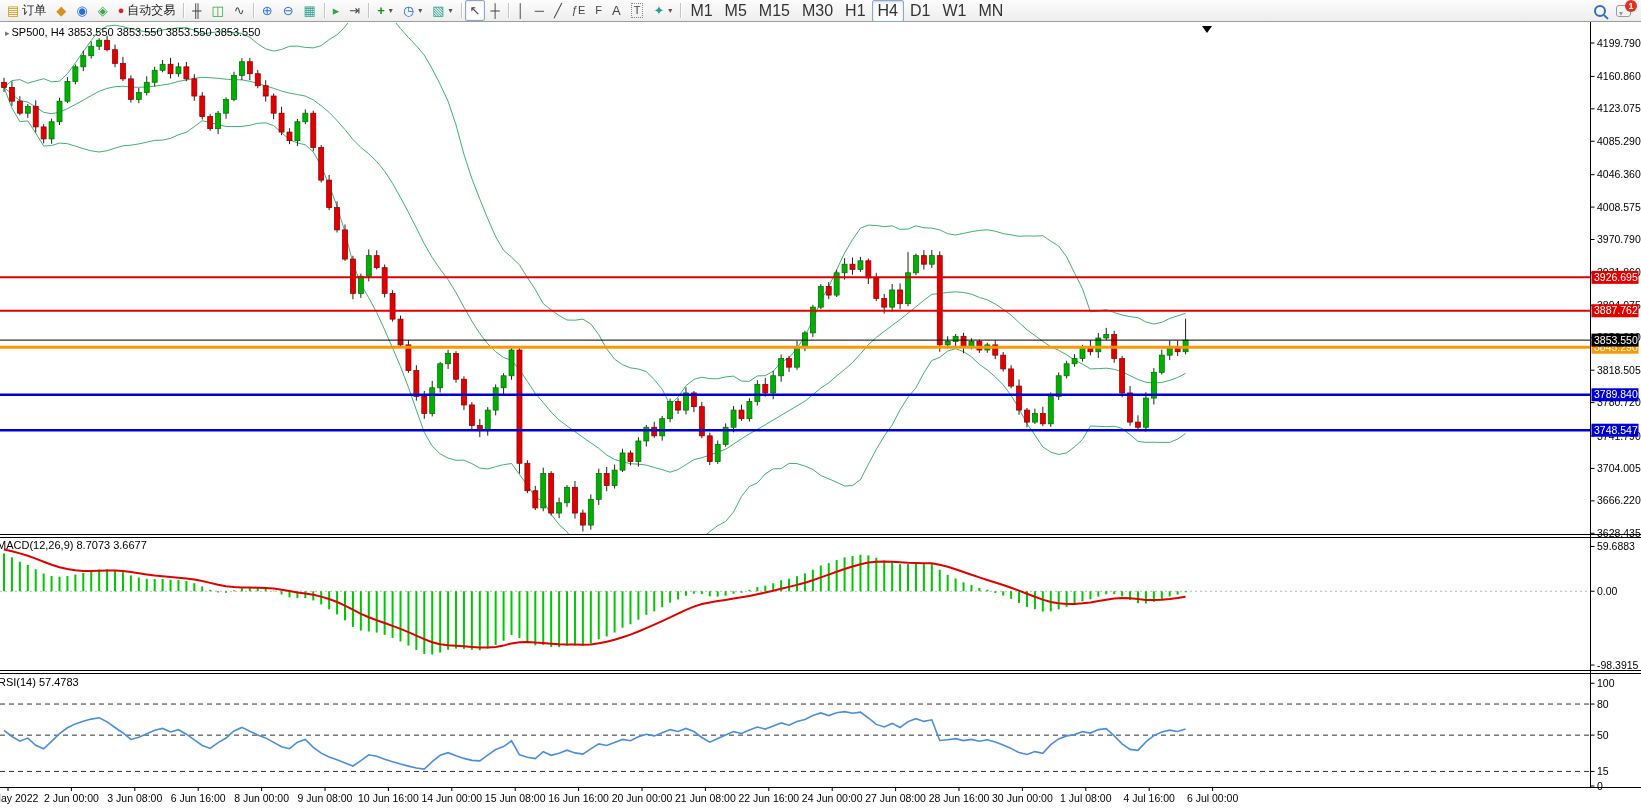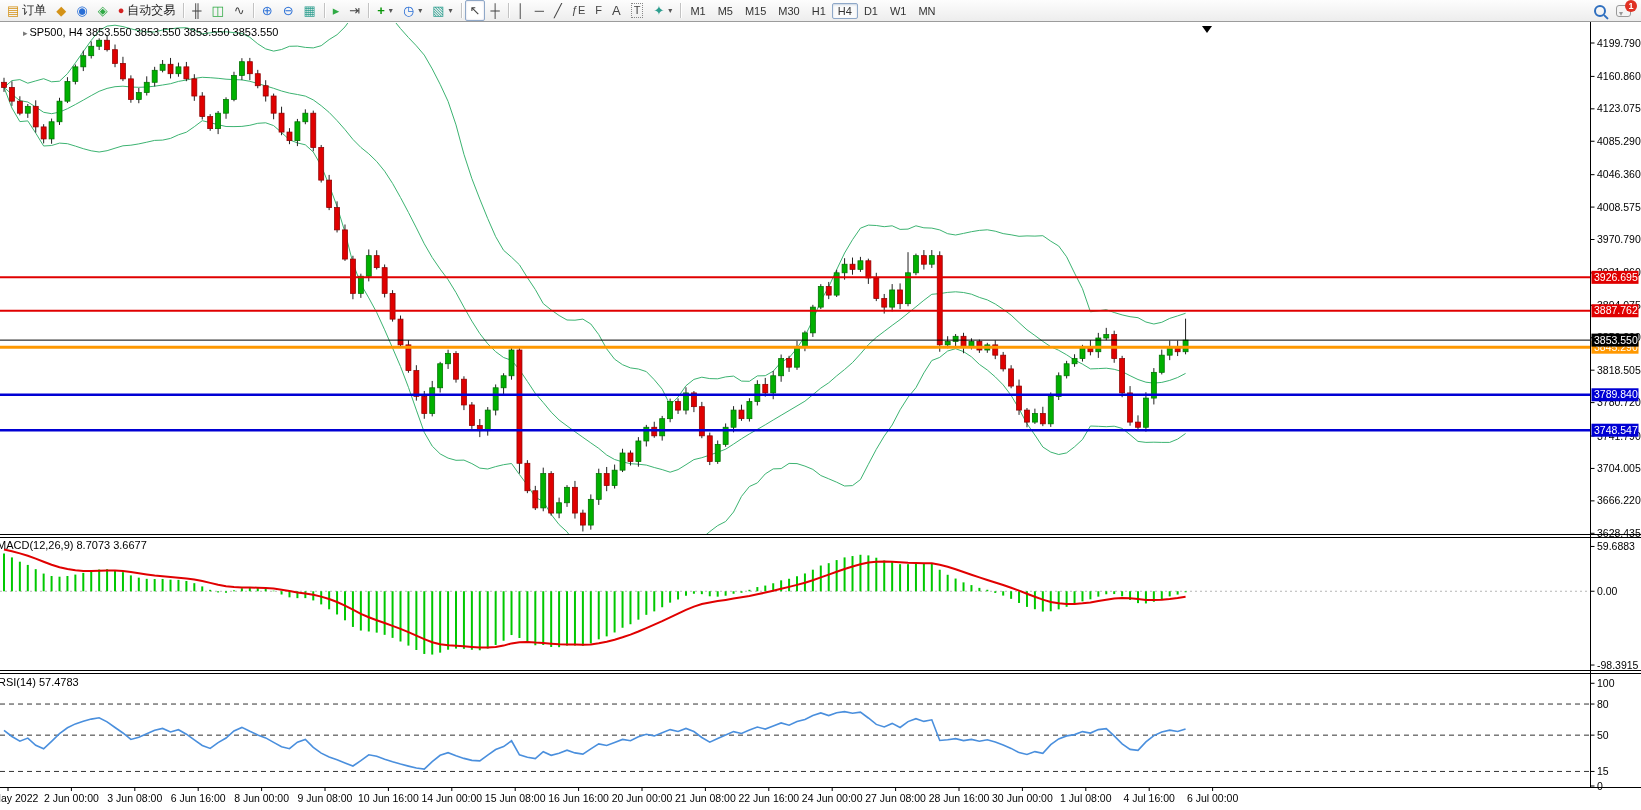--- a/index.html
+++ b/index.html
@@ -10,37 +10,37 @@
     border-bottom:1px solid #9c9c9c;padding:0 2px;font-size:12px;color:#222;white-space:nowrap;}
   .tb-btn{height:19px;display:flex;align-items:center;gap:3px;padding:0 4px;border:1px solid transparent;
     border-radius:2px;cursor:default;}
   .tb-btn.pressed{background:#fff;border-color:#8fa8c8;box-shadow:inset 0 0 2px #ccd;}
   .ico{font-size:13px;line-height:13px;display:inline-block;}
   .ico.small{font-size:11px;}
   .gold{color:#d49217}.blue{color:#2a6fd6}.green{color:#2faa44}.red{color:#d42222}
   .teal{color:#2d9e8f}.dark{color:#444}.indic{color:#089608;font-weight:bold;}
   .drop{font-size:8px;color:#555;margin-left:1px;}
   .sep{width:1px;height:15px;background:#c3c3c3;margin:0 3px;box-shadow:1px 0 0 #fff;}
-  .tf-btn{font-size:11px;color:#333;padding:1px 5px;border:1px solid transparent;border-radius:2px;}
+  .tf-btn{font-size:16px;color:#333;padding:1px 5px;border:1px solid transparent;border-radius:2px;}
   .tf-btn.active{background:#fbfbfb;border-color:#8fa8c8;box-shadow:inset 0 1px 2px #c8d4e2;}
   .tb-right{margin-left:auto;display:flex;align-items:center;gap:10px;padding-right:8px;}
   .mag{width:8px;height:8px;border:2px solid #2f6fbf;border-radius:50%;position:relative;display:inline-block;}
   .mag::after{content:"";position:absolute;width:6px;height:2px;background:#2f6fbf;
     transform:rotate(45deg);right:-5px;bottom:-3px;border-radius:1px;}
   .bubble{width:13px;height:10px;border:1px solid #999;border-radius:3px;background:#f4f4f4;
     position:relative;display:inline-block;}
   .bubble::after{content:"";position:absolute;left:2px;bottom:-4px;border:4px solid transparent;
     border-top-color:#999;border-left-width:2px;border-right-width:2px;}
   .badge{position:absolute;top:-6px;right:-7px;background:#e03123;color:#fff;border-radius:50%;
     font-size:9px;font-weight:bold;width:12px;height:12px;line-height:12px;text-align:center;}
   
   .chart-root{position:relative;width:1641px;height:789px;background:#fff;}
   #chart-svg{position:absolute;left:0;top:0;}
   .overlay-label{position:absolute;font-size:11px;color:#000;pointer-events:none;}
-  #symbol-line{left:23px;top:4px;}
+  #symbol-line{left:5px;top:4px;}
   #symbol-line .tick-mark{color:#777;font-size:9px;margin-right:2px;}
   #macd-label{left:-3px;top:517px;}
   #rsi-label{left:-2px;top:654px;}
 </style>
 </head>
 <body>
 
 <div class="toolbar">
   <div class="tb-btn">
     <span class="ico gold">▤</span>

